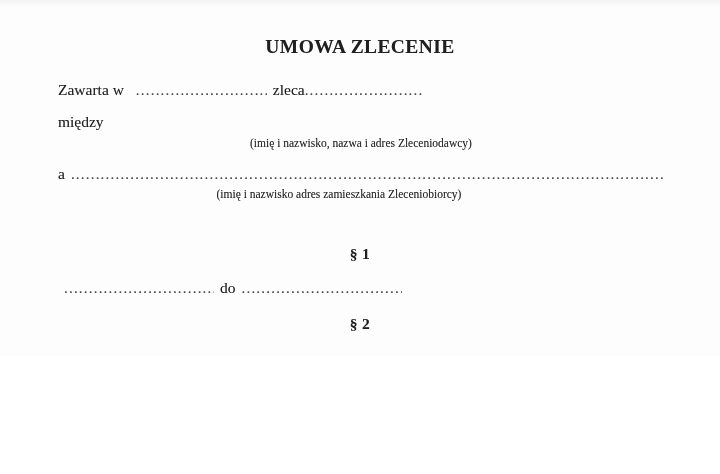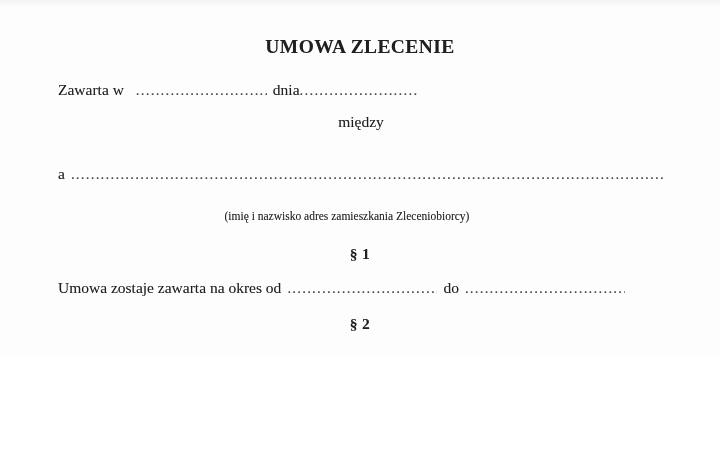--- a/index.html
+++ b/index.html
@@ -18,37 +18,37 @@
     background:linear-gradient(#ebebeb,rgba(255,255,255,0));
     opacity:.55;
   }
   .title{
     position:absolute;top:34px;left:0;width:720px;
     text-align:center;font-weight:bold;font-size:19.5px;
     letter-spacing:0.4px;line-height:26px;
   }
   .row{
     position:absolute;left:58px;width:606px;
-    display:flex;line-height:20px;align-items:stretch;text-align:center;
+    display:flex;line-height:20px;align-items:stretch;
   }
   .lbl{white-space:nowrap;flex:0 0 auto;}
   .leader{
     overflow:hidden;white-space:nowrap;
     color:var(--dots,#4a4a4a);
     font-size:15px;letter-spacing:1.2px;line-height:20px;
   }
   .leader.fill{flex:1 1 0;min-width:0;}
   .gap6{margin-left:6px;} .gap8{margin-left:8px;} .gap12{margin-left:12px;}
   .w131{flex:0 0 131px;} .w117{flex:0 0 117px;}
   .w150{flex:0 0 150px;} .w160{flex:0 0 160px;}
   .caption{
     position:absolute;left:58px;width:606px;
     text-align:center;font-size:11.5px;line-height:14px;color:#262626;
   }
-  .caption.nudge-left{left:44px;margin-top:22px;}
+  .caption.nudge-left{left:36px;}
   .heading{
     position:absolute;left:0;width:720px;
     text-align:center;font-weight:bold;font-size:15.5px;
     letter-spacing:0.3px;line-height:20px;
   }
   .para{
     position:absolute;left:58px;width:606px;top:347px;
     line-height:20px;text-align:justify;text-align-last:justify;
   }
   .top-r1{top:80px;} .top-r2{top:112px;flex-direction:column;} .top-c1{top:136px;}
@@ -62,41 +62,41 @@
 
 <div class="page">
 
   <div class="scan-edge"></div>
 
   <div class="title">UMOWA ZLECENIE</div>
 
   <div class="row top-r1">
     <span class="lbl">Zawarta w</span>
     <span class="leader w131 gap12">................................................................................................................................................................</span>
-    <span class="lbl gap6">dnia</span>
+    <span class="lbl gap6">zleca</span>
     <span class="leader w117">................................................................................................................................................................</span>
   </div>
 
   <div class="row top-r2">
     <span class="lbl">między</span>
     <span class="leader fill">................................................................................................................................................................</span>
   </div>
 
+  <div class="caption top-c1">(imię i nazwisko, nazwa i adres Zleceniodawcy)</div>
 
   <div class="row top-r3">
     <span class="lbl">a</span>
     <span class="leader fill gap6">................................................................................................................................................................</span>
   </div>
 
   <div class="caption nudge-left top-c2">(imię i nazwisko adres zamieszkania Zleceniobiorcy)</div>
 
   <div class="heading top-s1">§ 1</div>
 
   <div class="row top-r4">
-    <span class="lbl">Umowa zostaje zawarta na okres od</span>
     <span class="leader w150 gap6">................................................................................................................................................................</span>
     <span class="lbl gap6">do</span>
     <span class="leader w160 gap6">................................................................................................................................................................</span>
   </div>
 
   <div class="heading top-s2">§ 2</div>
 
 
   <div class="row top-r5">
     <span class="lbl">na:</span>

